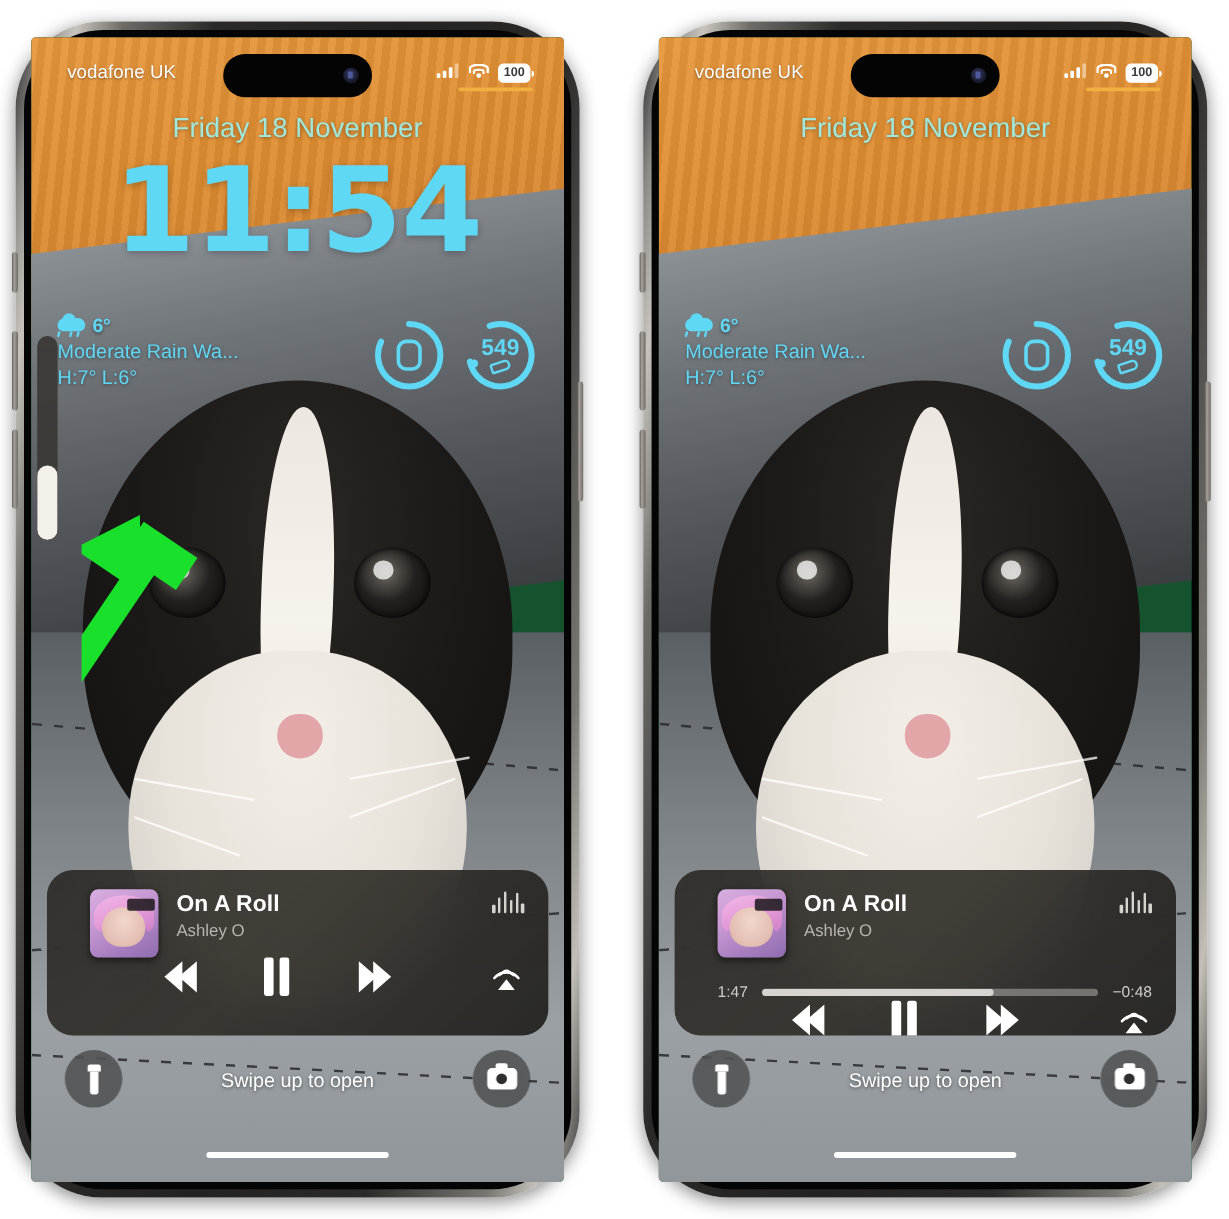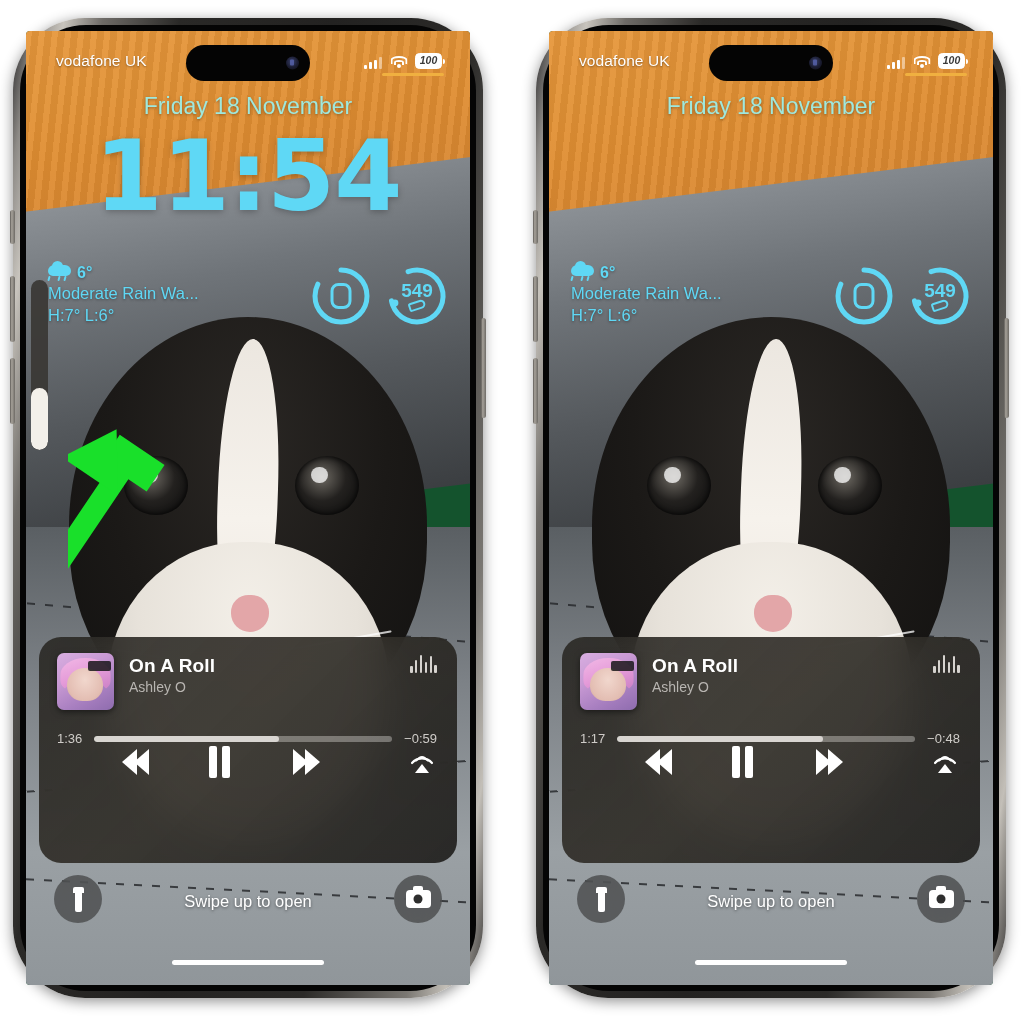--- a/index.html
+++ b/index.html
@@ -91,21 +91,21 @@
     transform-origin:left center; border-radius:2px;
   }
 
   
   .statusbar{
     position:absolute; left:0; right:0; top:0; height:46px;
     display:flex; align-items:center; justify-content:space-between;
     padding:14px 28px 0 30px; color:#fff; font-size:15.5px; z-index:6;
   }
   .carrier{ letter-spacing:.1px; text-shadow:0 1px 2px rgba(0,0,0,.4); }
-  .st-right{ display:flex; align-items:flex-end; gap:8px; position:relative;font-style:italic; }
+  .st-right{ display:flex; align-items:flex-start; gap:8px; position:relative; }
   .bars{ display:flex; align-items:flex-end; gap:2px; height:12px; }
   .bars i{ width:3px; background:#fff; border-radius:1px; display:block; }
   .bars i:nth-child(1){ height:4px; }
   .bars i:nth-child(2){ height:6.5px; }
   .bars i:nth-child(3){ height:9px; }
   .bars i:nth-child(4){ height:12px; opacity:.45; }
   .wifi{ width:17px; height:13px; position:relative; }
   .wifi span{ position:absolute; left:50%; border:2px solid #fff; border-bottom:none;
     border-radius:50% 50% 0 0; transform:translateX(-50%); }
   .wifi span:nth-child(1){ width:17px; height:8px; top:0; }
@@ -189,25 +189,25 @@
     color:#5fd8f5; font-size:19px; font-weight:600;
   }
   .ring .shoe{
     position:absolute; left:50%; top:36px; transform:translateX(-50%) rotate(-18deg);
     width:17px; height:9px; border:2.2px solid #5fd8f5;
     border-radius:3px 7px 7px 3px;
   }
 
   
   .nowplaying{
-    position:absolute; left:13px; right:13px; bottom:122px; height:226px;
+    position:absolute; left:13px; right:13px; bottom:122px; height:138px;
     border-radius:22px; overflow:hidden;
     background:linear-gradient(135deg, rgba(40,38,34,.88) 0%, rgba(46,43,37,.9) 45%, rgba(32,31,29,.92) 100%);
     backdrop-filter:blur(18px);
-    color:#fff; padding:16px 20px 0 18px;
+    color:#fff; padding:16px 20px 0 36px;
   }
   .np-top{ display:flex; align-items:flex-start; gap:15px; }
   .art{
     width:57px; height:57px; border-radius:7px; flex:0 0 auto; overflow:hidden;
     background:linear-gradient(150deg,#d8aee0 0%,#c99ad4 35%,#a87fc0 70%,#8e6cae 100%);
     box-shadow:0 2px 6px rgba(0,0,0,.5); position:relative;
   }
   .art .face{
     position:absolute; left:18%; top:26%; width:62%; height:58%;
     border-radius:50% 50% 45% 45%;
@@ -445,27 +445,20 @@
               <div class="np-artist">Ashley O</div>
             </div>
             <div class="eq">
               <i style="height:7px"></i>
                 <i style="height:13px"></i>
                 <i style="height:18px"></i>
               <i style="height:11px"></i>
                 <i style="height:17px"></i>
                 <i style="height:8px"></i>
             </div>
-          </div>
-          <div class="scrub">
-            <span>1:36</span>
-            <div class="bar">
-                <div class="fill" style="width:62%"></div>
-              </div>
-            <span>−0:59</span>
           </div>
           <div class="controls">
             <div class="ctrl prev dbl">
               <div class="tri l"></div>
                 <div class="tri l" style="margin-left:-3px"></div>
             </div>
             <div class="ctrl playpause">
               <span></span>
                 <span></span>
             </div>
@@ -615,21 +608,21 @@
             <div class="eq">
               <i style="height:7px"></i>
                 <i style="height:13px"></i>
                 <i style="height:18px"></i>
               <i style="height:11px"></i>
                 <i style="height:17px"></i>
                 <i style="height:8px"></i>
             </div>
           </div>
           <div class="scrub">
-            <span>1:17</span>
+            <span>1:47</span>
             <div class="bar">
                 <div class="fill" style="width:69%"></div>
               </div>
             <span>−0:48</span>
           </div>
           <div class="controls">
             <div class="ctrl prev dbl">
               <div class="tri l"></div>
                 <div class="tri l" style="margin-left:-3px"></div>
             </div>

